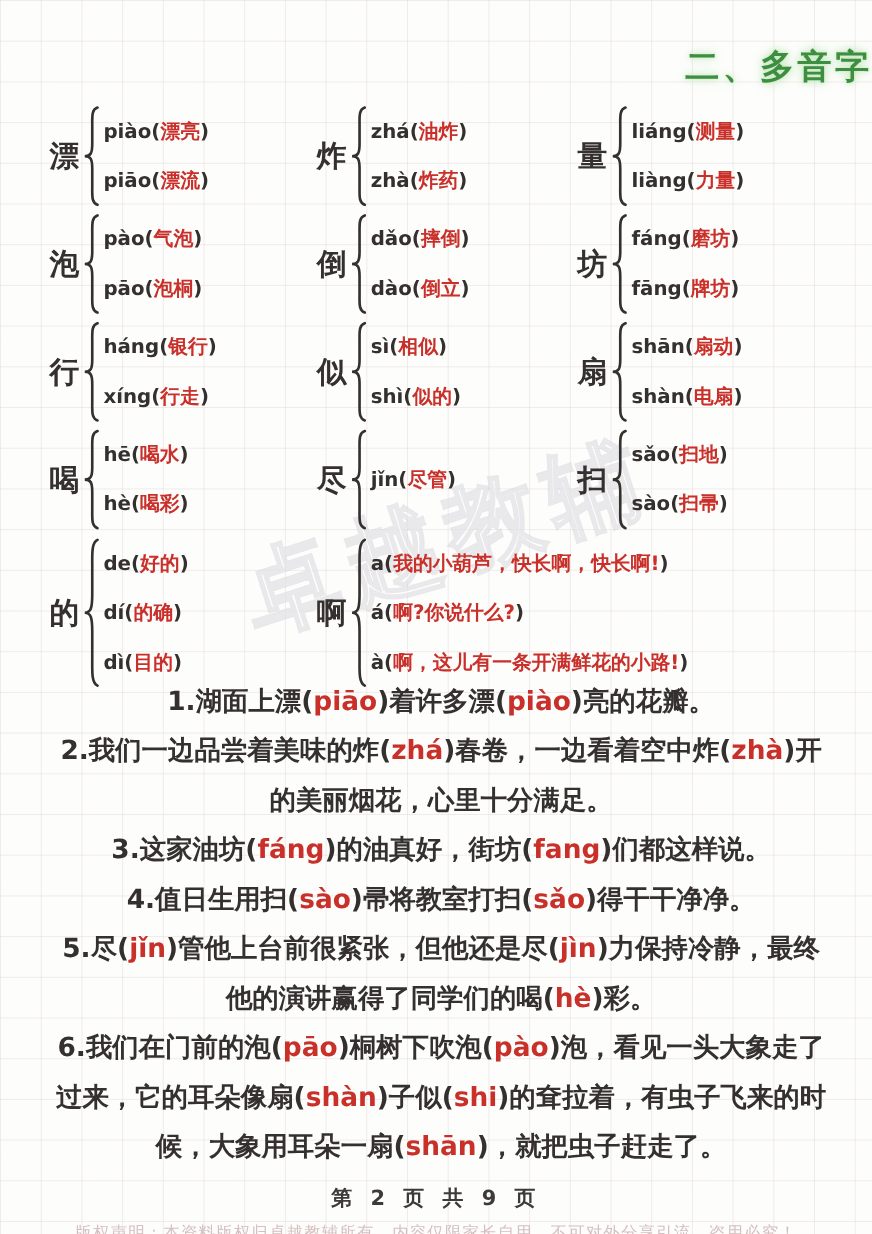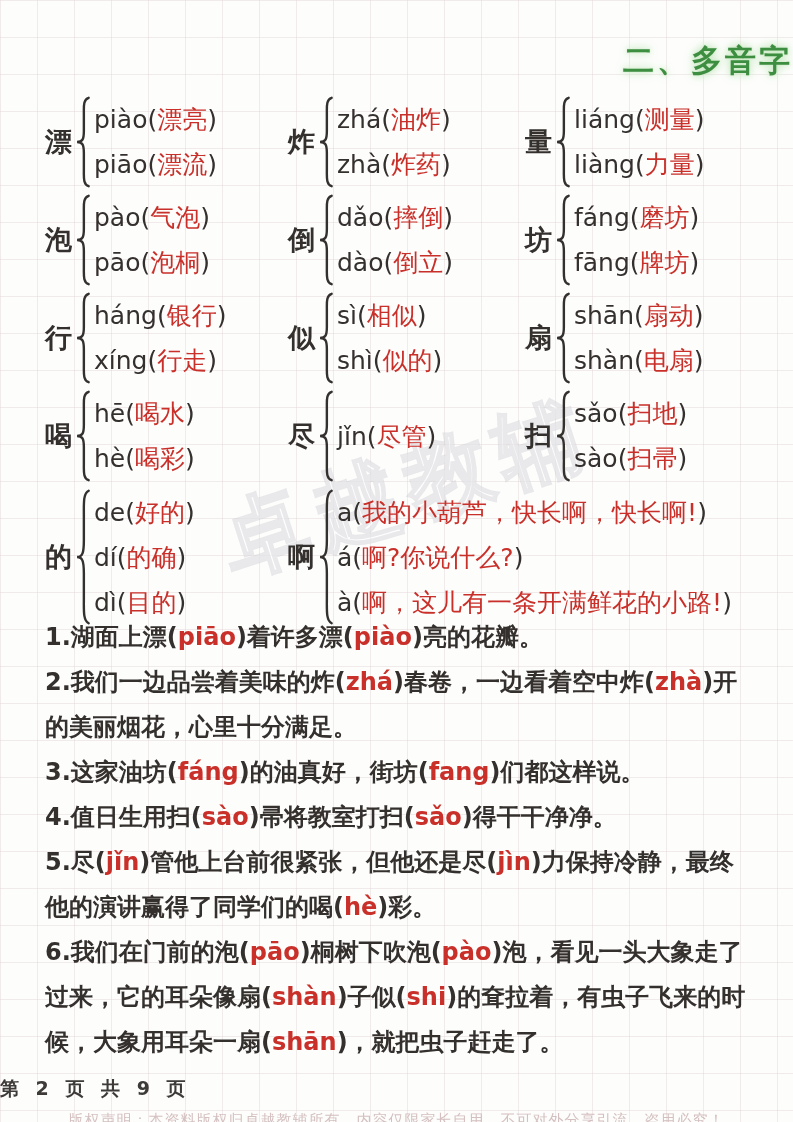--- a/index.html
+++ b/index.html
@@ -40,33 +40,35 @@
     display:grid;
     grid-template-columns:243px 237px auto;
     row-gap:6px;
     z-index:1;
   }
   .group{display:flex;align-items:center;}
   .group.span-2{grid-column:2 / -1;}
   .gchar{font-size:27px;font-weight:600;margin-right:3px;}
   .brace{width:15px;flex:0 0 15px;margin-right:4px;}
   .entries{display:flex;flex-direction:column;}
-  .entry{font-size:25px;line-height:45px;white-space:nowrap;font-weight:400;}
+  .entry{font-size:18px;line-height:45px;white-space:nowrap;font-weight:700;}
   .entry .pinyin{color:var(--ink,#2f2c2b);}
   .entry .word{color:var(--red,#c9302a);}
   .entry .paren{color:var(--ink,#2f2c2b);}
   .sentences{
     position:absolute;top:615px;left:45px;width:712px;
     font-size:24px;line-height:45px;font-weight:600;
     z-index:1;
+    text-align:center;
   }
   .sentences p{margin:0;}
   .sentences .red{color:var(--red,#c9302a);}
   .page-footer{
     position:absolute;left:0;right:0;bottom:20px;
+    text-align:center;
     font-size:19px;font-weight:700;letter-spacing:5px;
     color:#3d3a38;
     z-index:1;
   }
   .copyright{
     position:absolute;left:0;right:0;bottom:-8px;
     text-align:center;
     font-size:15px;letter-spacing:1px;
     color:rgba(190,160,160,.65);
     white-space:nowrap;

